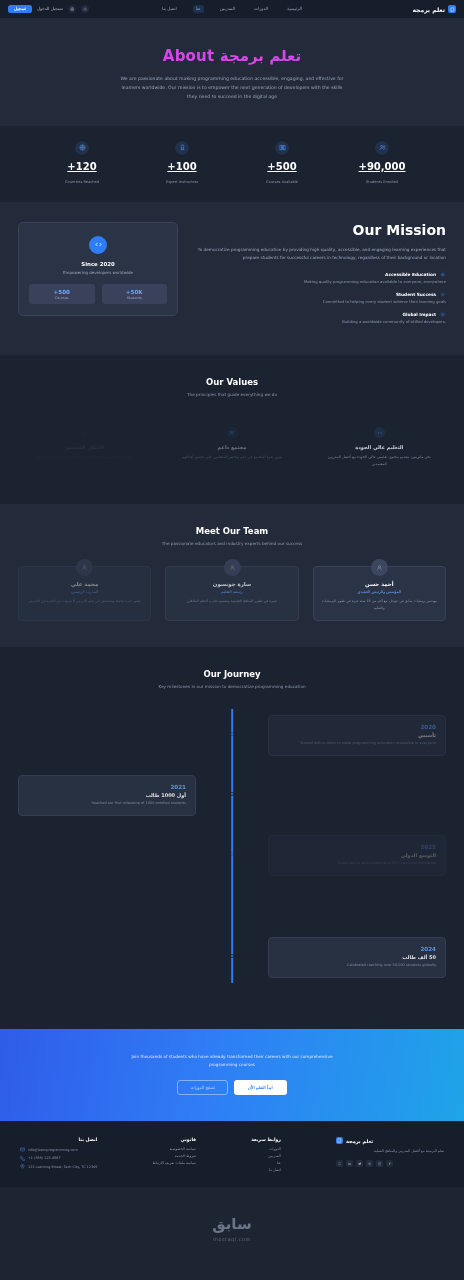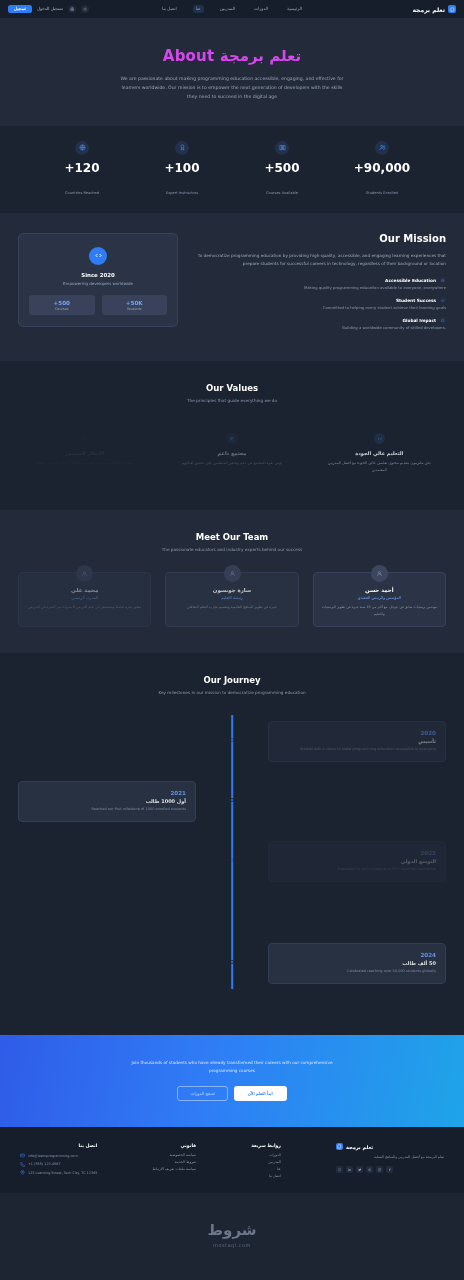--- a/index.html
+++ b/index.html
@@ -82,21 +82,21 @@
     padding:15px 0 18px;
     display:flex; justify-content:center; gap:42px;
   }
   .stat { text-align:center; width:58px; }
   .stat-icon {
     width:14px; height:14px; margin:0 auto 6px;
     border-radius:50%; background:#22304a;
     display:flex; align-items:center; justify-content:center;
   }
   .stat-icon svg { width:7px; height:7px; }
-  .stat-value { font-size:12px; font-weight:bold; color:#fff; margin-bottom:16px; }
+  .stat-value { font-size:10px; font-weight:bold; color:#fff; margin-bottom:8px;text-decoration:underline; }
   .stat-label { font-size:3.6px; color:#8b99ad; }
 
   
   .mission {
     background:#232b3a;
     padding:20px 18px 24px;
     display:flex; gap:16px; align-items:flex-start;
   }
   .mission-card {
     width:160px; background:#2b3446;
@@ -113,21 +113,21 @@
   .mission-card .sub { font-size:4px; color:#9aa7bb; margin-bottom:9px; }
   .mini-stats { display:flex; gap:7px; }
   .mini-stat {
     flex:1; background:#39425a; border-radius:3px;
     padding:5px 0 4px;
   }
   .mini-val { font-size:5.6px; font-weight:bold; color:#6da6ff; margin-bottom:1px; }
   .mini-lbl { font-size:3.4px; color:#9aa7bb; }
   .mission-body { flex:1; text-align:right; direction:rtl; }
   .mission-body h2 {
-    font-size:10px; font-weight:bold; color:#fff;
+    font-size:14px; font-weight:bold; color:#fff;
     margin-bottom:8px; direction:ltr;
   }
   .mission-desc {
     font-size:4.2px; color:#9aa7bb; line-height:2;
     margin-bottom:9px; direction:ltr; text-align:right;
   }
   .feature { margin-bottom:7px; direction:ltr; text-align:right; }
   .feature-head {
     display:flex; align-items:center; justify-content:flex-end; gap:4px;
     margin-bottom:2px;
@@ -635,17 +635,17 @@
                 <path d="M20 10c0 6-8 12-8 12s-8-6-8-12a8 8 0 0116 0z"></path>
                 <circle cx="12" cy="10" r="2.8"></circle>
               </svg></span>
         </div>
       </div>
 
     </div>
   </div>
 
   <div class="watermark">
-    <div class="wm-ar">شروط</div>
+    <div class="wm-ar">سابق</div>
     <div class="wm-en">mostaql.com</div>
   </div>
 
 </div>
 
 </body></html>

